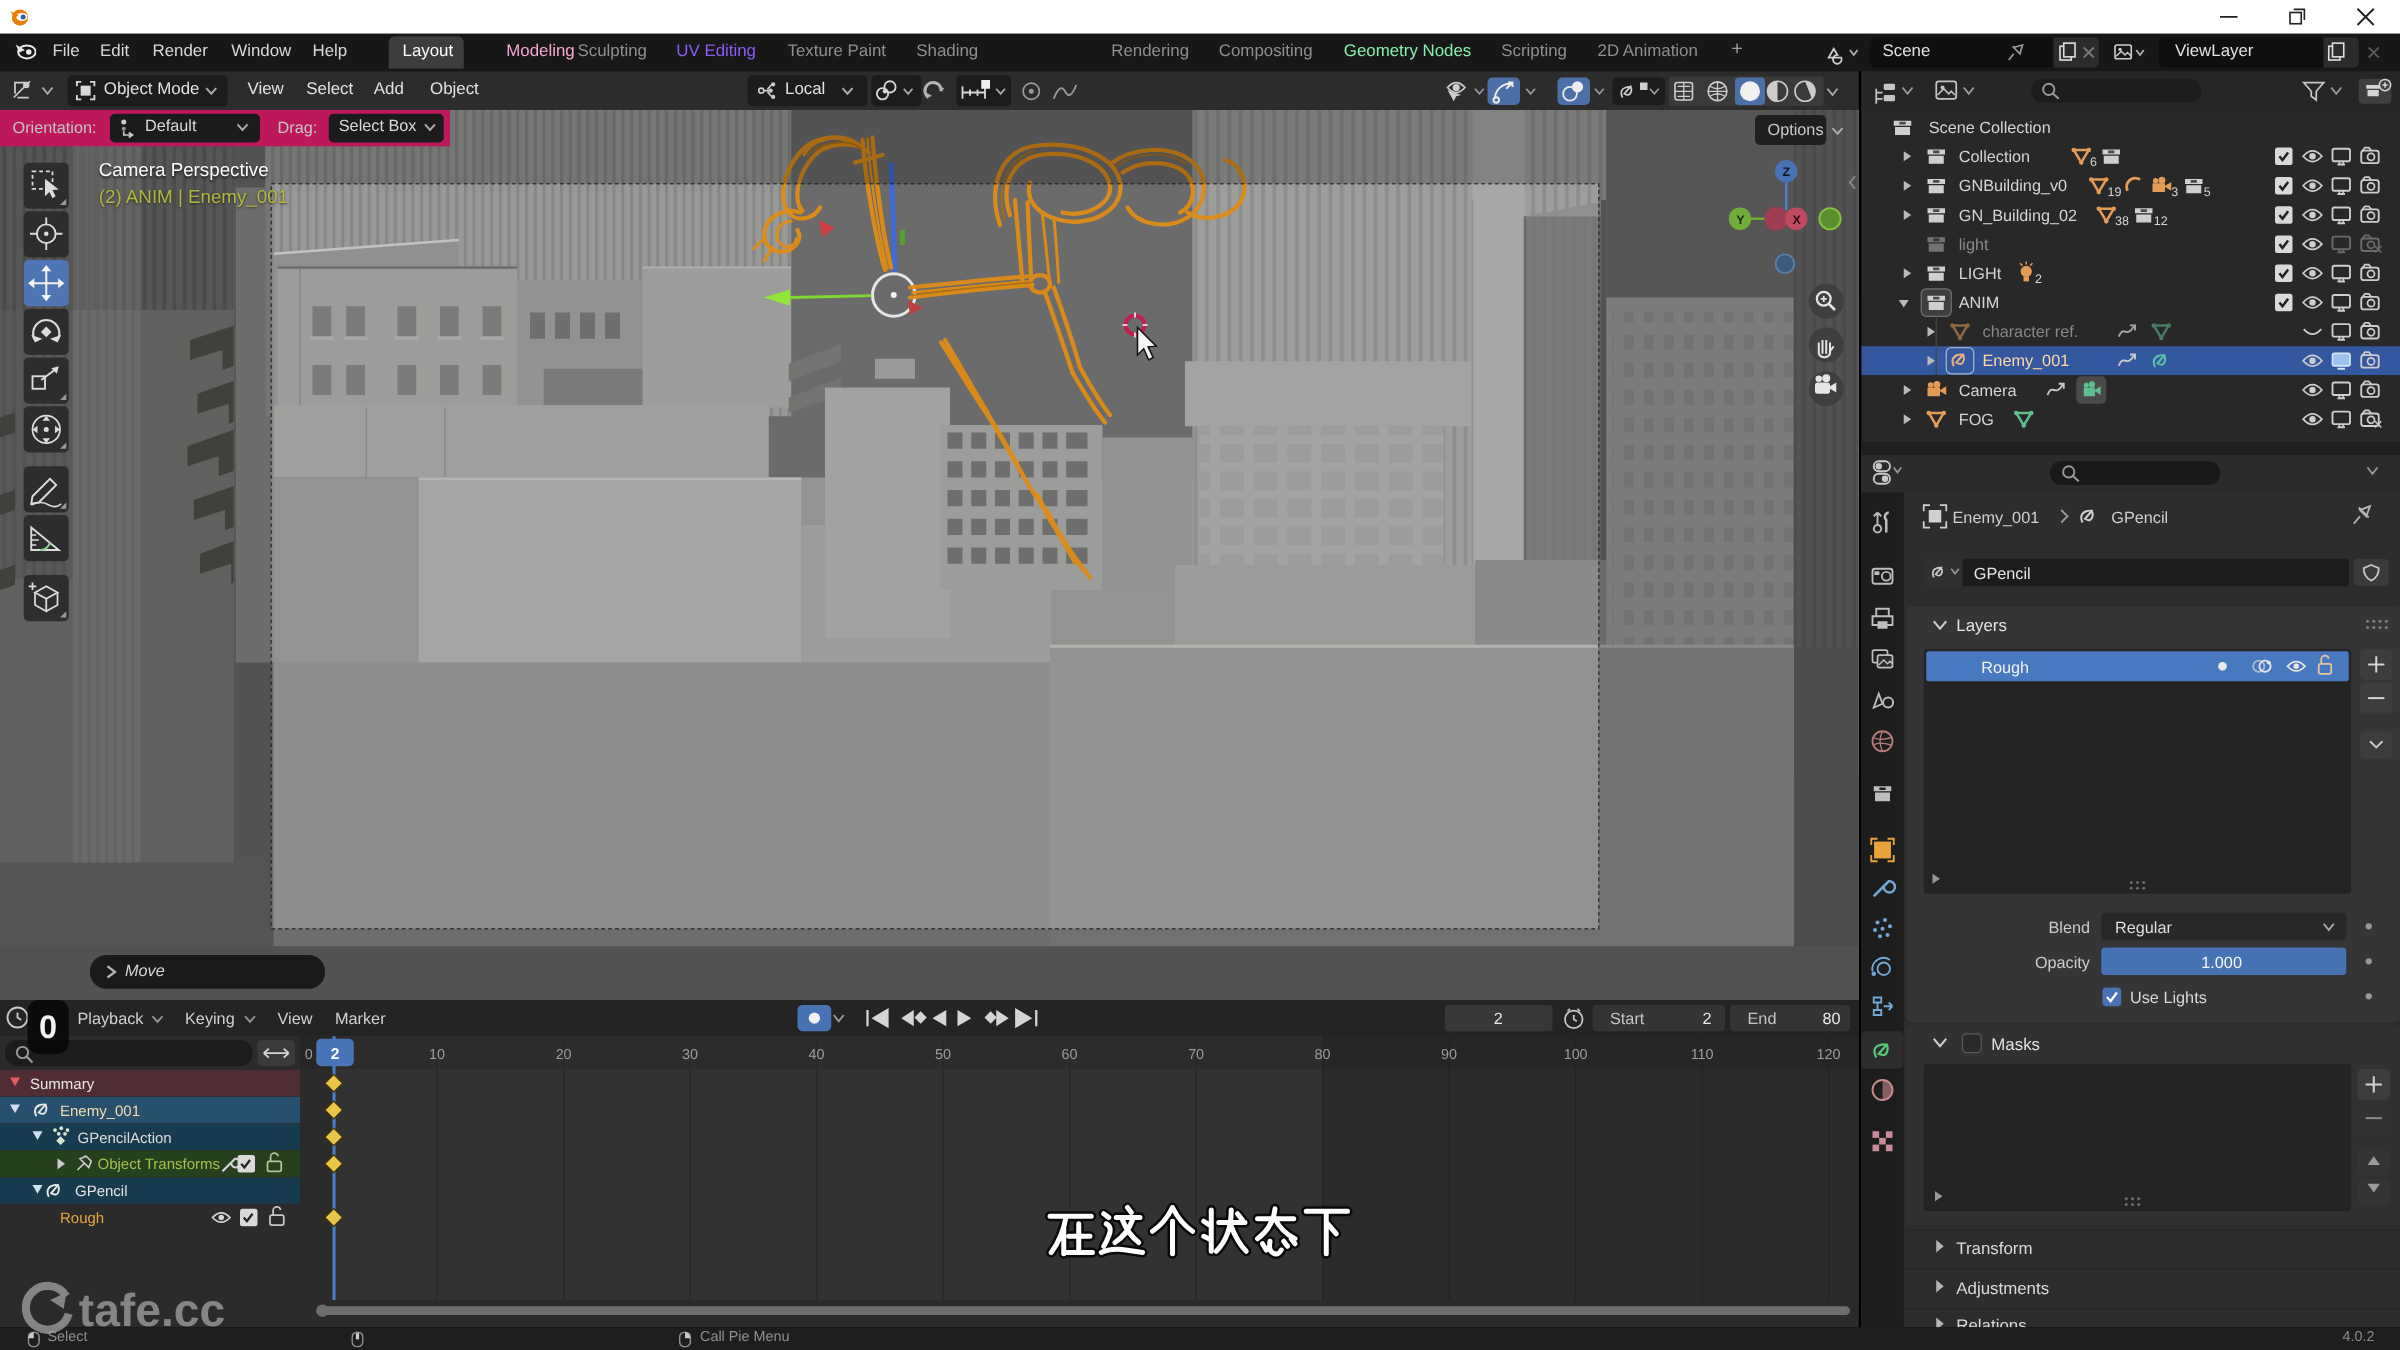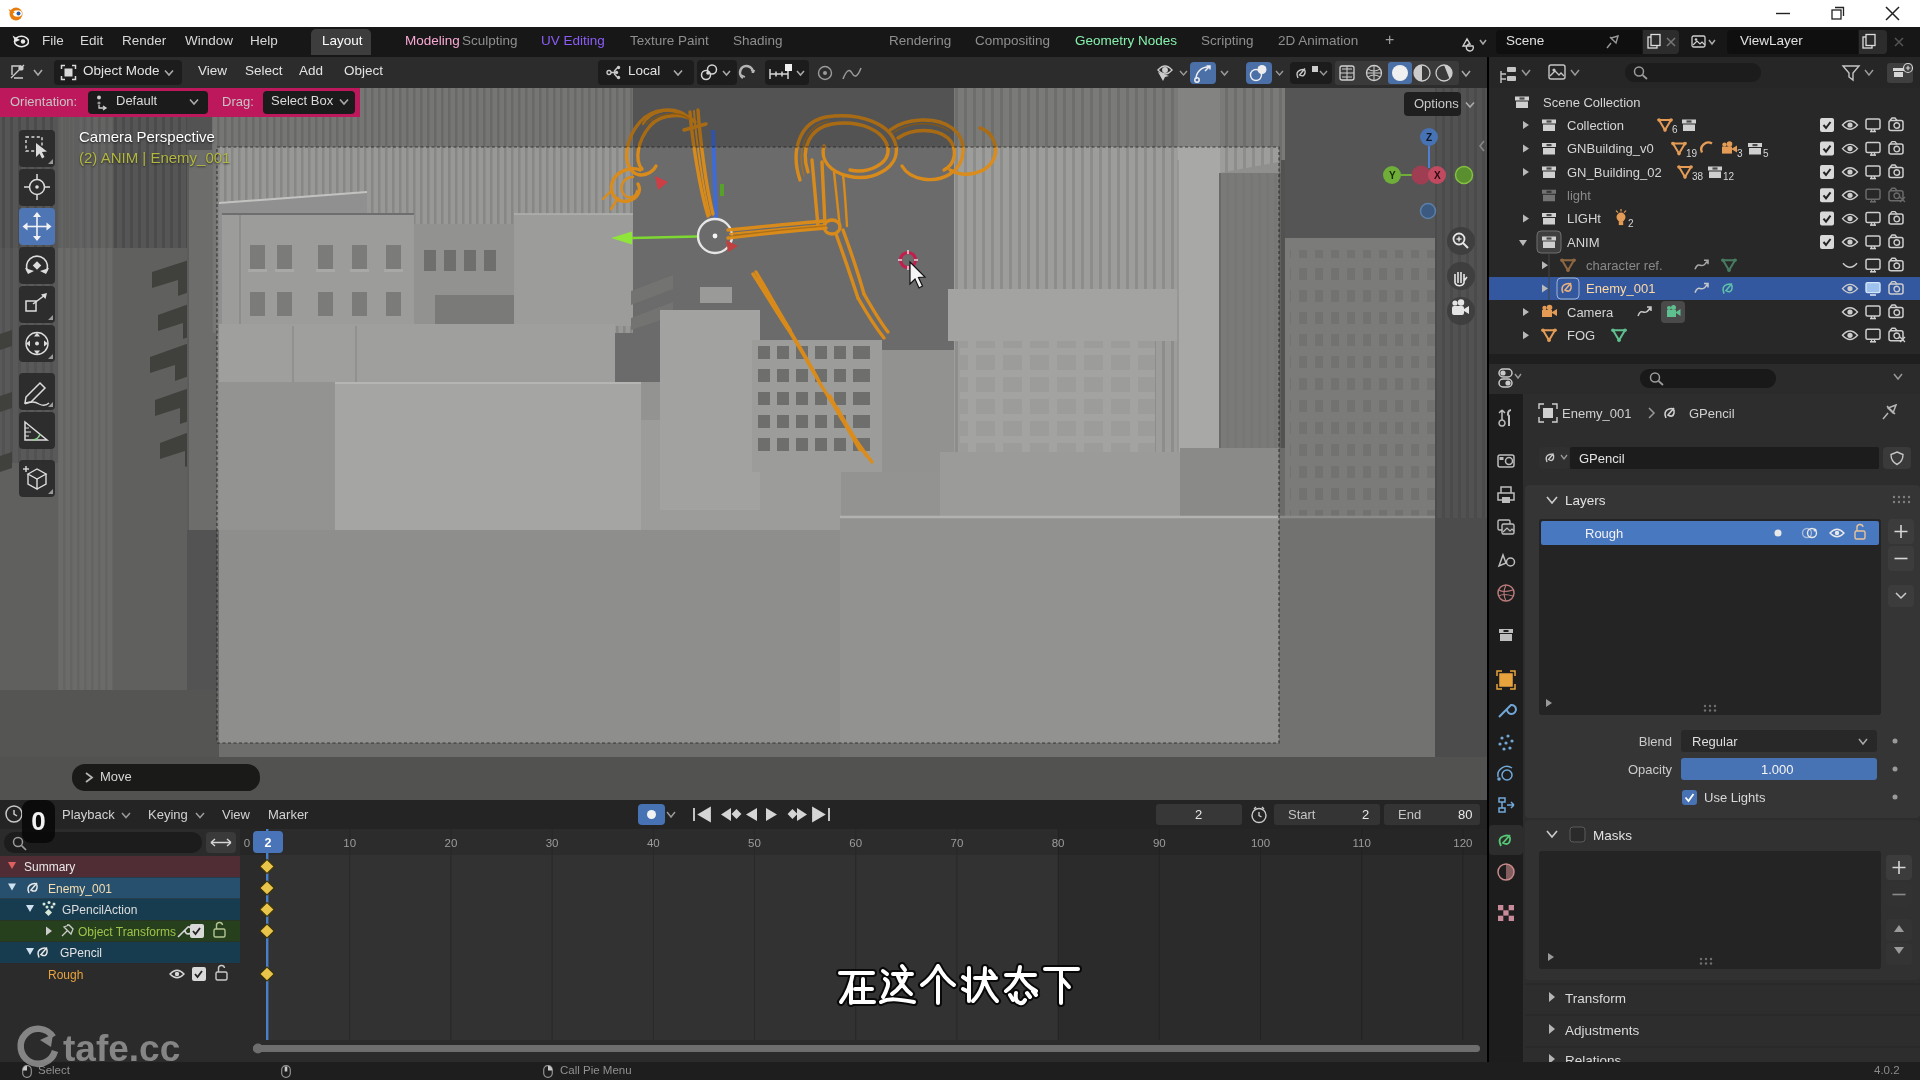--- a/index.html
+++ b/index.html
@@ -535,21 +535,21 @@
       <g stroke="#dcdcdc" fill="none" stroke-width="1.4">
         <path d="M10,14 l9,-5 l9,5 l-9,5 Z"></path>
         <path d="M10,14 v10 l9,5 v-10 M28,14 v10 l-9,5"></path>
         <line x1="8" y1="6" x2="8" y2="12"></line>
           <line x1="5" y1="9" x2="11" y2="9"></line>
       </g>
       <path d="M30,34 l5,0 l0,-5 Z" fill="#9a9a9a"></path>
     </g>
   </svg>
 
-  <div class="abs" style="left:72px;top:676px;width:188px;height:27px;background:rgba(22,22,22,0.93);border-radius:13px;">
+  <div class="abs" style="left:72px;top:676px;width:188px;height:27px;background:rgba(22,22,22,0.93);border-radius:13px;font-style:italic;">
     <svg class="abs" style="left:12px;top:7px;" width="10" height="13" viewBox="0 0 10 13">
         <path d="M2,2 l6,4.5 L2,11" fill="none" stroke="#b5b5b5" stroke-width="1.8"></path>
       </svg>
     <div class="abs txt" style="left:28px;top:5px;color:#d6d6d6;font-size:13px;">Move</div>
   </div>
 </div>
 
 <div id="outliner" class="abs" style="left:1489px;top:57px;width:431px;height:297px;background:#282828;overflow:hidden;font-size:13px;color:#dcdcdc;padding-left:36px;">
   <div class="abs" style="left:0;top:0;width:431px;height:31px;background:#262626;"></div>
   <svg class="abs" style="left:0;top:0;" width="431" height="297" viewBox="0 0 431 297">

